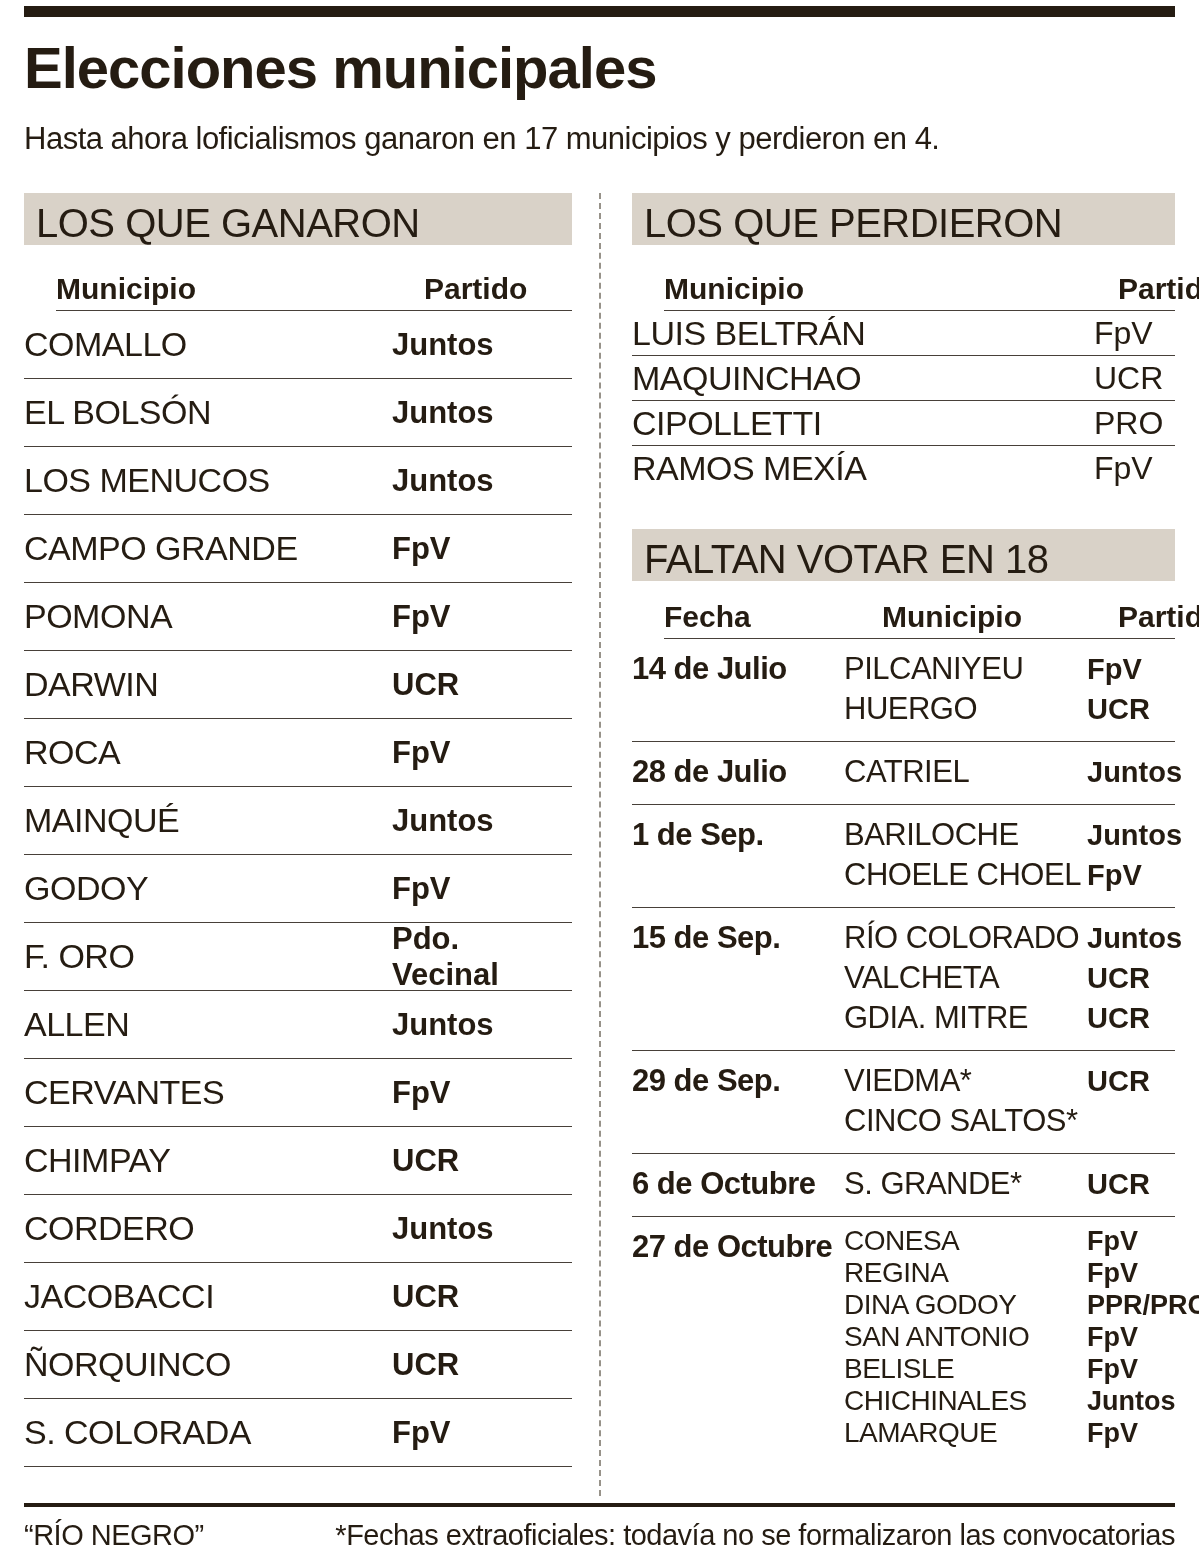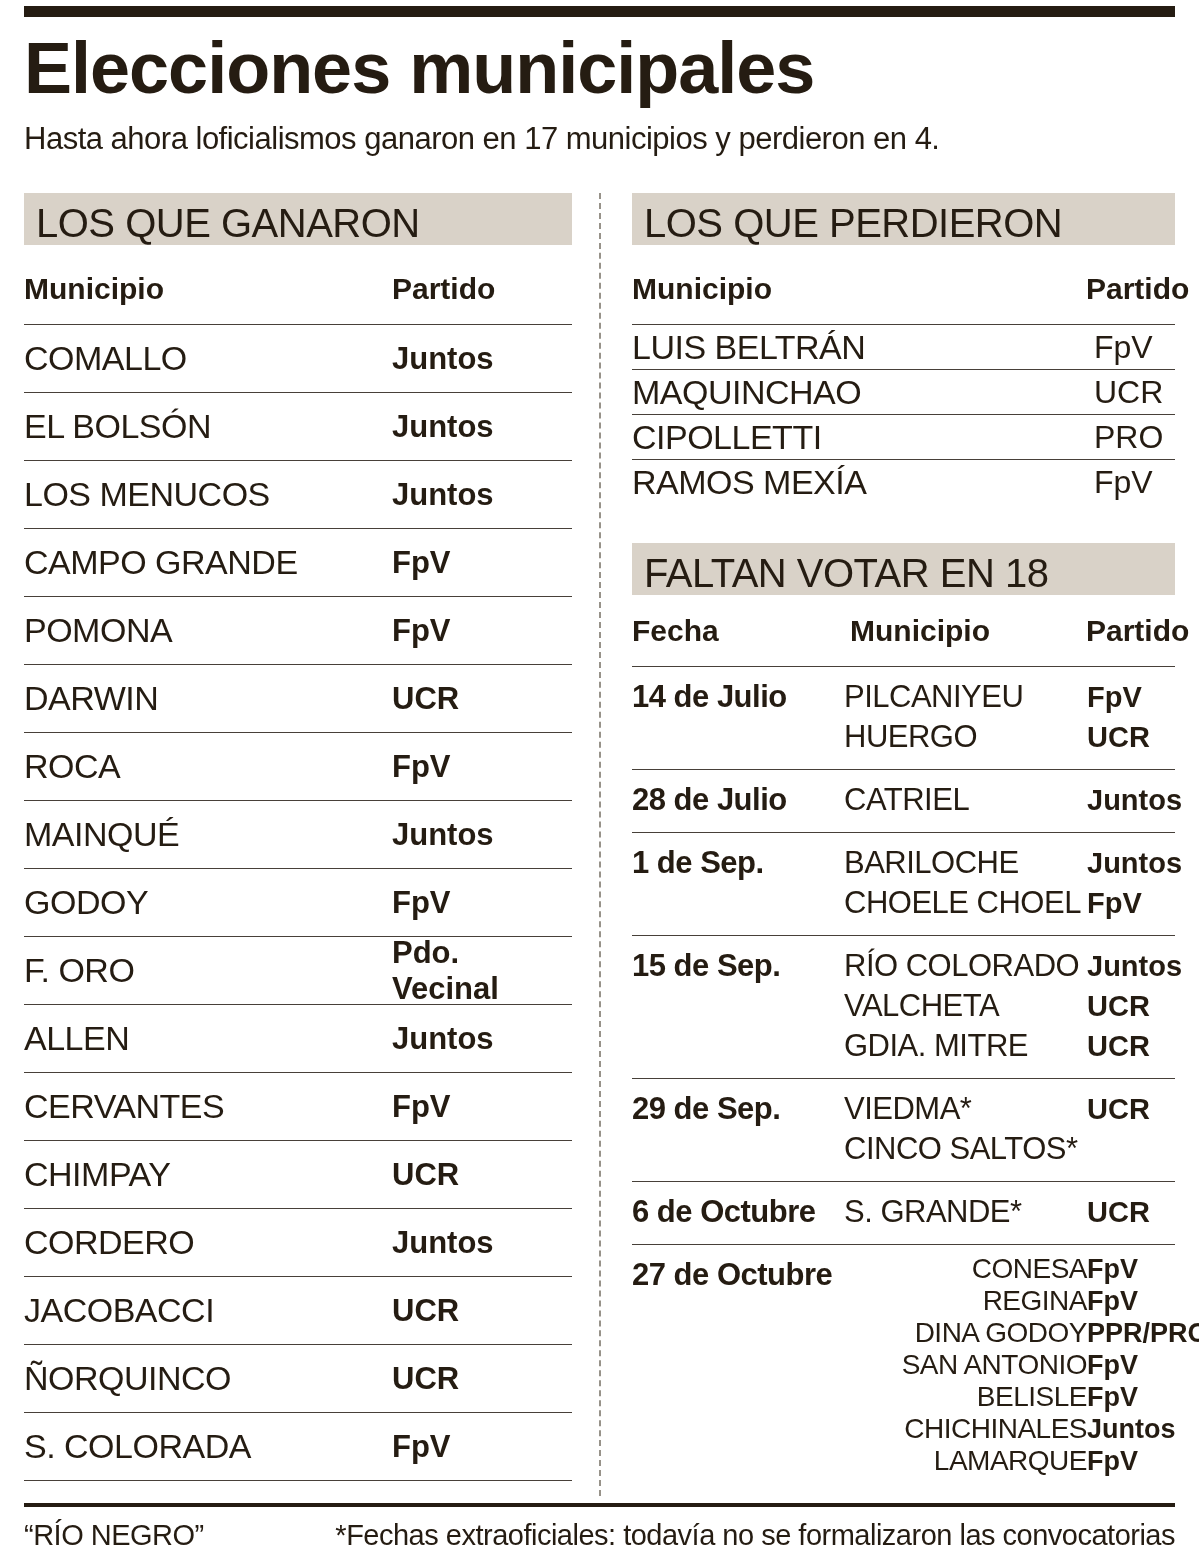--- a/index.html
+++ b/index.html
@@ -16,21 +16,21 @@
     color:var(--ink);
     position:relative;
     overflow:hidden;
   }
   .page{position:relative;width:1199px;height:1551px;padding:0 24px;}
 
   .topbar{margin-top:6px;height:11px;background:var(--ink);}
 
   .main-title{
     margin-top:20px;
-    font-size:72px;line-height:62px;
+    font-size:58px;line-height:62px;
     font-weight:bold;letter-spacing:-1px;
   }
   .subtitle{
     margin-top:22px;
     font-size:31px;line-height:36px;
     letter-spacing:-0.5px;
   }
 
   .columns{display:flex;margin-top:36px;min-height:1303px;align-items:stretch;}
   .col-left{width:548px;flex:none;}
@@ -42,23 +42,23 @@
     background:var(--band);
     font-size:40px;letter-spacing:-0.5px;
     padding-left:12px;
     white-space:nowrap;overflow:hidden;
   }
   .band2{margin-top:38px;}
 
   .thead{
     position:relative;
     margin-top:26px;
-    padding-bottom:17px;
+    padding-bottom:3px;
     border-bottom:1px solid var(--rule);
-    font-weight:bold;font-size:30px;line-height:36px;
+    font-weight:bold;font-size:30px;line-height:36px;margin-left:32px;
   }
   .thead2{margin-top:18px;}
   .thead .h-partido-won{position:absolute;left:368px;top:0;}
   .thead .h-partido-lost{position:absolute;left:454px;top:0;}
   .thead .h-municipio-p{position:absolute;left:218px;top:0;}
   .thead .h-partido-p{position:absolute;left:454px;top:0;}
 
   .t-row{position:relative;display:flex;align-items:center;}
   .t-row.tall{height:68px;border-bottom:1px solid var(--rule);}
   .t-row.tall .m{font-size:34px;letter-spacing:-0.5px;}
@@ -68,21 +68,21 @@
   .t-row.short .m{font-size:34px;letter-spacing:-0.5px;}
   .t-row.short .p{position:absolute;left:462px;font-size:32px;}
 
   .pending-group{position:relative;padding:10px 0 12px;border-bottom:1px solid var(--rule);}
   .pending-group:last-child{border-bottom:none;padding:8px 0 8px;}
   .pg-fecha{position:absolute;left:0;top:10px;font-weight:bold;font-size:31px;line-height:40px;letter-spacing:-0.5px;white-space:nowrap;}
   .pg-entries{margin-left:212px;}
   .pg-entry{display:flex;align-items:baseline;line-height:40px;}
   .pg-entry .m{width:243px;flex:none;font-size:31px;letter-spacing:-0.5px;white-space:nowrap;}
   .pg-entry .p{font-weight:bold;font-size:29px;white-space:nowrap;}
-  .pending-group.compact .pg-entry{line-height:32px;text-align:right;}
+  .pending-group.compact .pg-entry{line-height:32px;}
   .pending-group.compact .pg-entry .m{font-size:28px;}
   .pending-group.compact .pg-entry .p{font-size:27px;}
 
   .footer{
     position:absolute;left:24px;right:24px;top:1497px;
     border-top:4px solid var(--ink);
     padding-top:12px;
     display:flex;justify-content:space-between;align-items:baseline;gap:36px;
   }
   .footer .src{font-size:29px;letter-spacing:-0.5px;}

